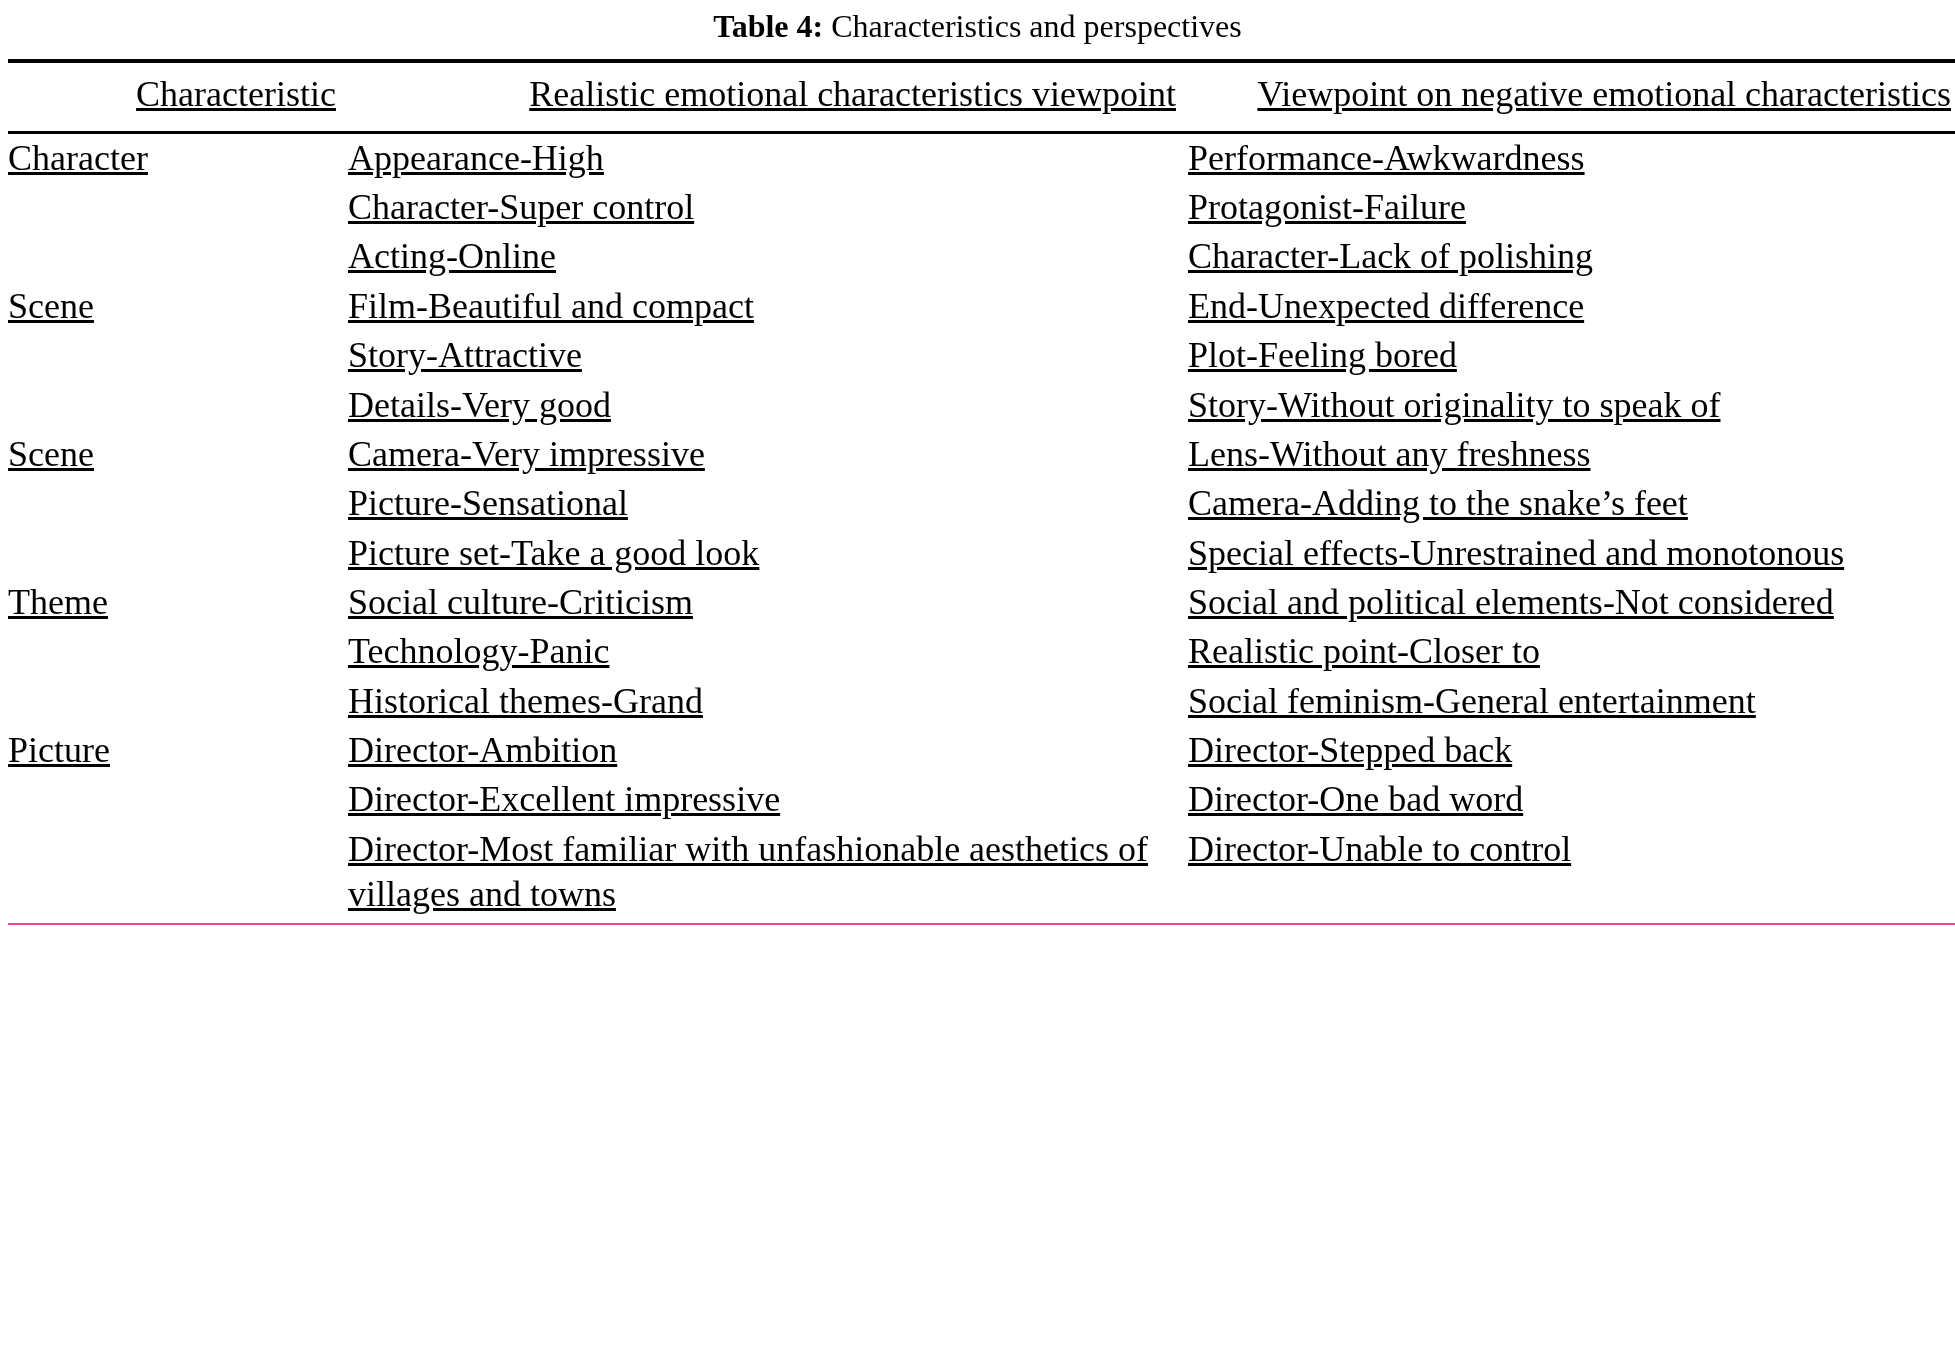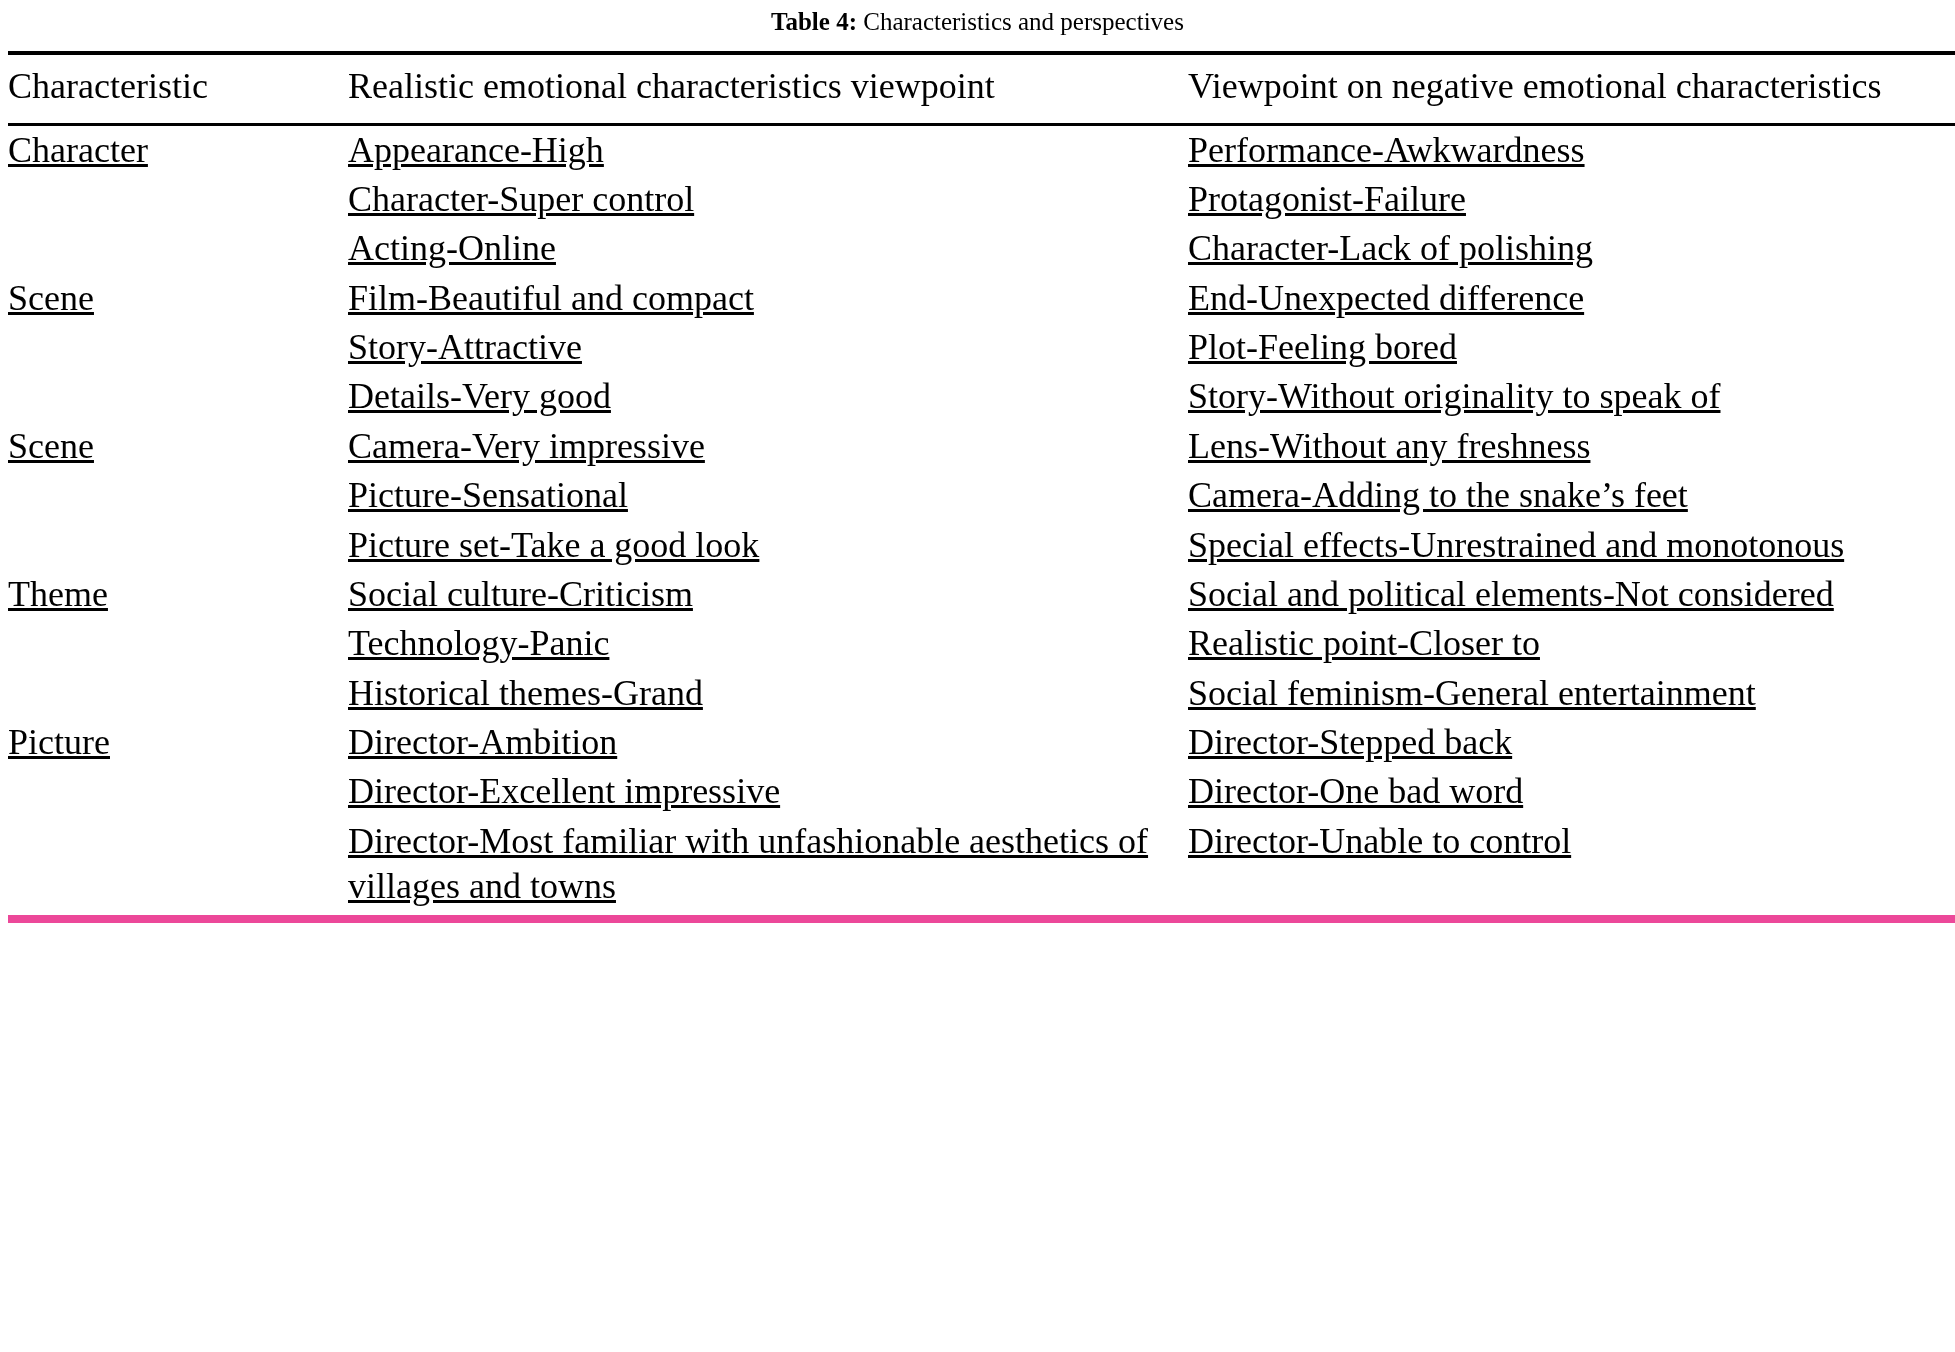--- a/index.html
+++ b/index.html
@@ -16,21 +16,21 @@
   }
   .page {
     width: 1955px;
     height: 1352px;
     box-sizing: border-box;
     padding: 0 8px;
     position: relative;
   }
   .caption {
     text-align: center;
-    font-size: 25px;
+    font-size: 32px;
     line-height: 1.15;
     padding: 8px 0 14px 0;
     white-space: nowrap;
   }
   .caption .cap-label {
     font-weight: bold;
   }
   .caption .cap-text {
     font-weight: normal;
   }
@@ -38,42 +38,43 @@
     border-collapse: collapse;
     width: 100%;
     table-layout: fixed;
     font-size: 36px;
   }
   table.tbl col.c1 { width: 340px; }
   table.tbl col.c2 { width: 840px; }
   table.tbl col.c3 { width: 775px; }
 
   thead th {
-    text-align: left;
+    text-align: right;
     font-weight: normal;
     vertical-align: top;
     padding: 10px 12px 14px 0;
     line-height: 1.22;
+    text-decoration: underline;
   }
   thead tr.head-row th {
     border-top: 4px solid #000;
     border-bottom: 3px solid #000;
   }
   tbody td {
     vertical-align: top;
     padding: 2px 12px 2px 0;
     line-height: 1.26;
     white-space: normal;
     text-decoration: underline;
   }
   tbody tr:last-child td {
     padding-bottom: 6px;
   }
   tbody tr.last-rule td {
-    border-bottom: 8px solid #ec4899;
+    border-bottom: 2px solid #ec4899;
   }
   td.col1 { padding-right: 6px; }
   td.col3 { padding-right: 0; }
   .nowrapish { white-space: nowrap; }
 </style>
 </head>
 <body>
 
 <div class="page">
 

